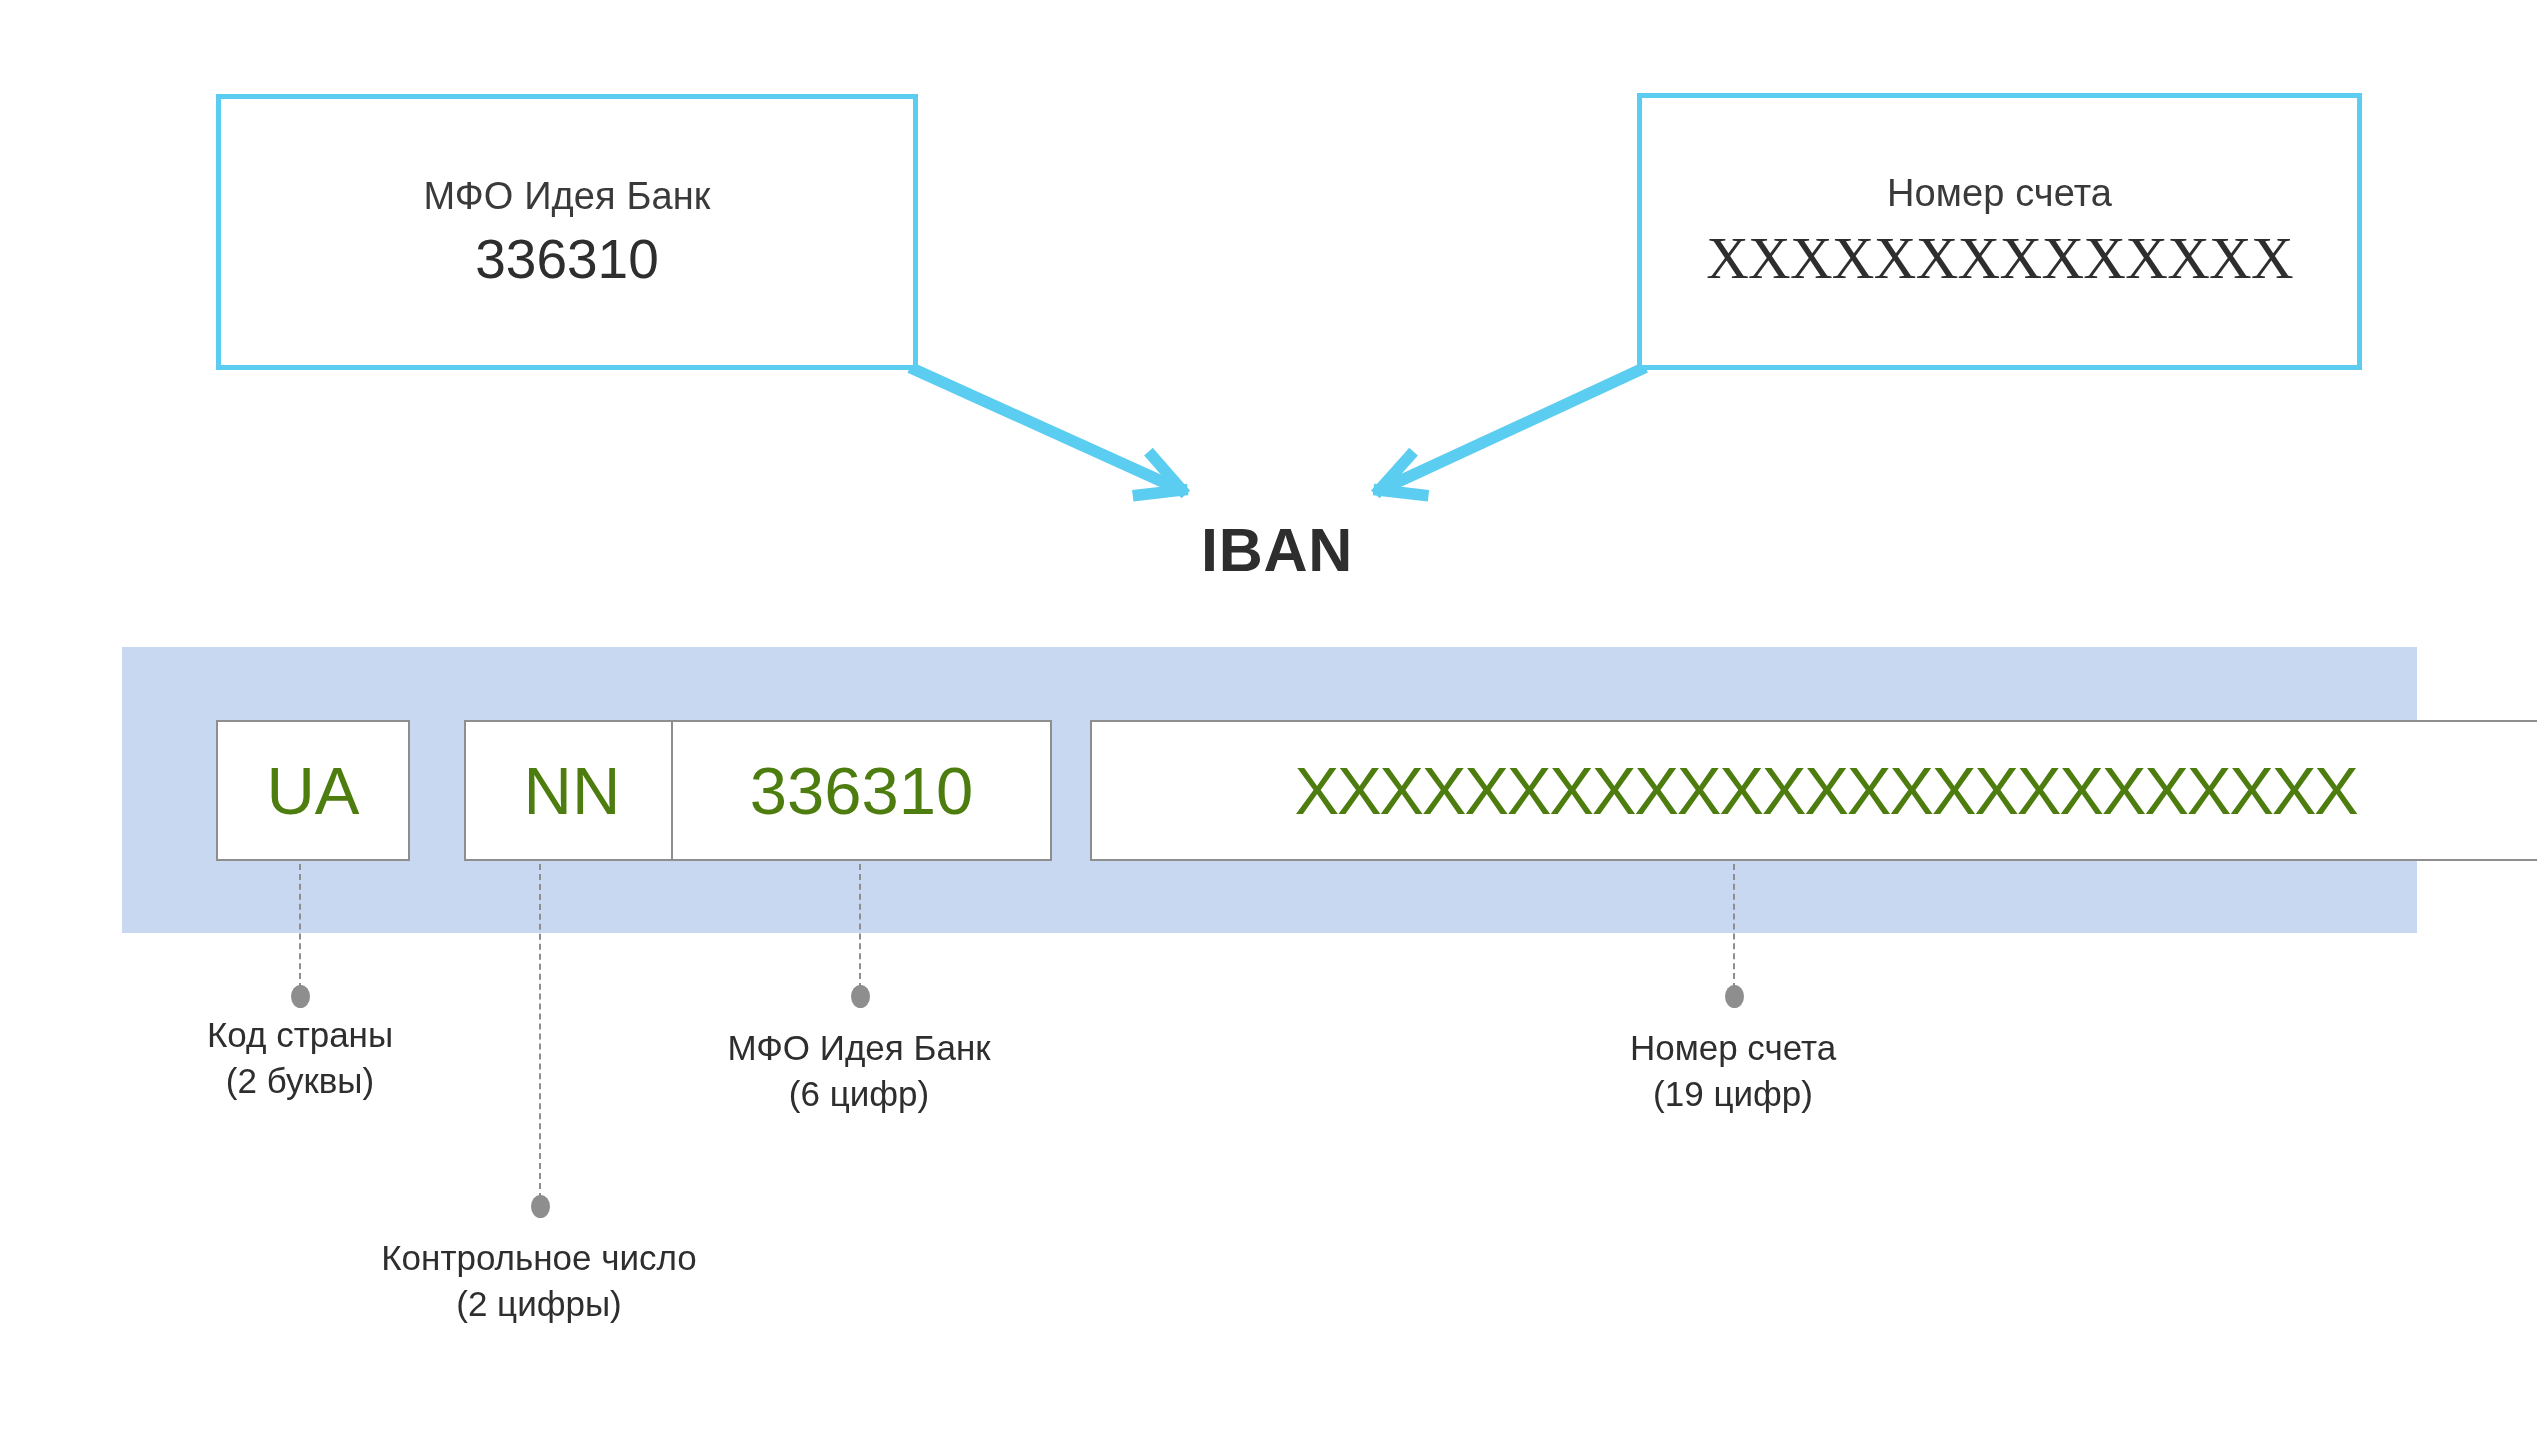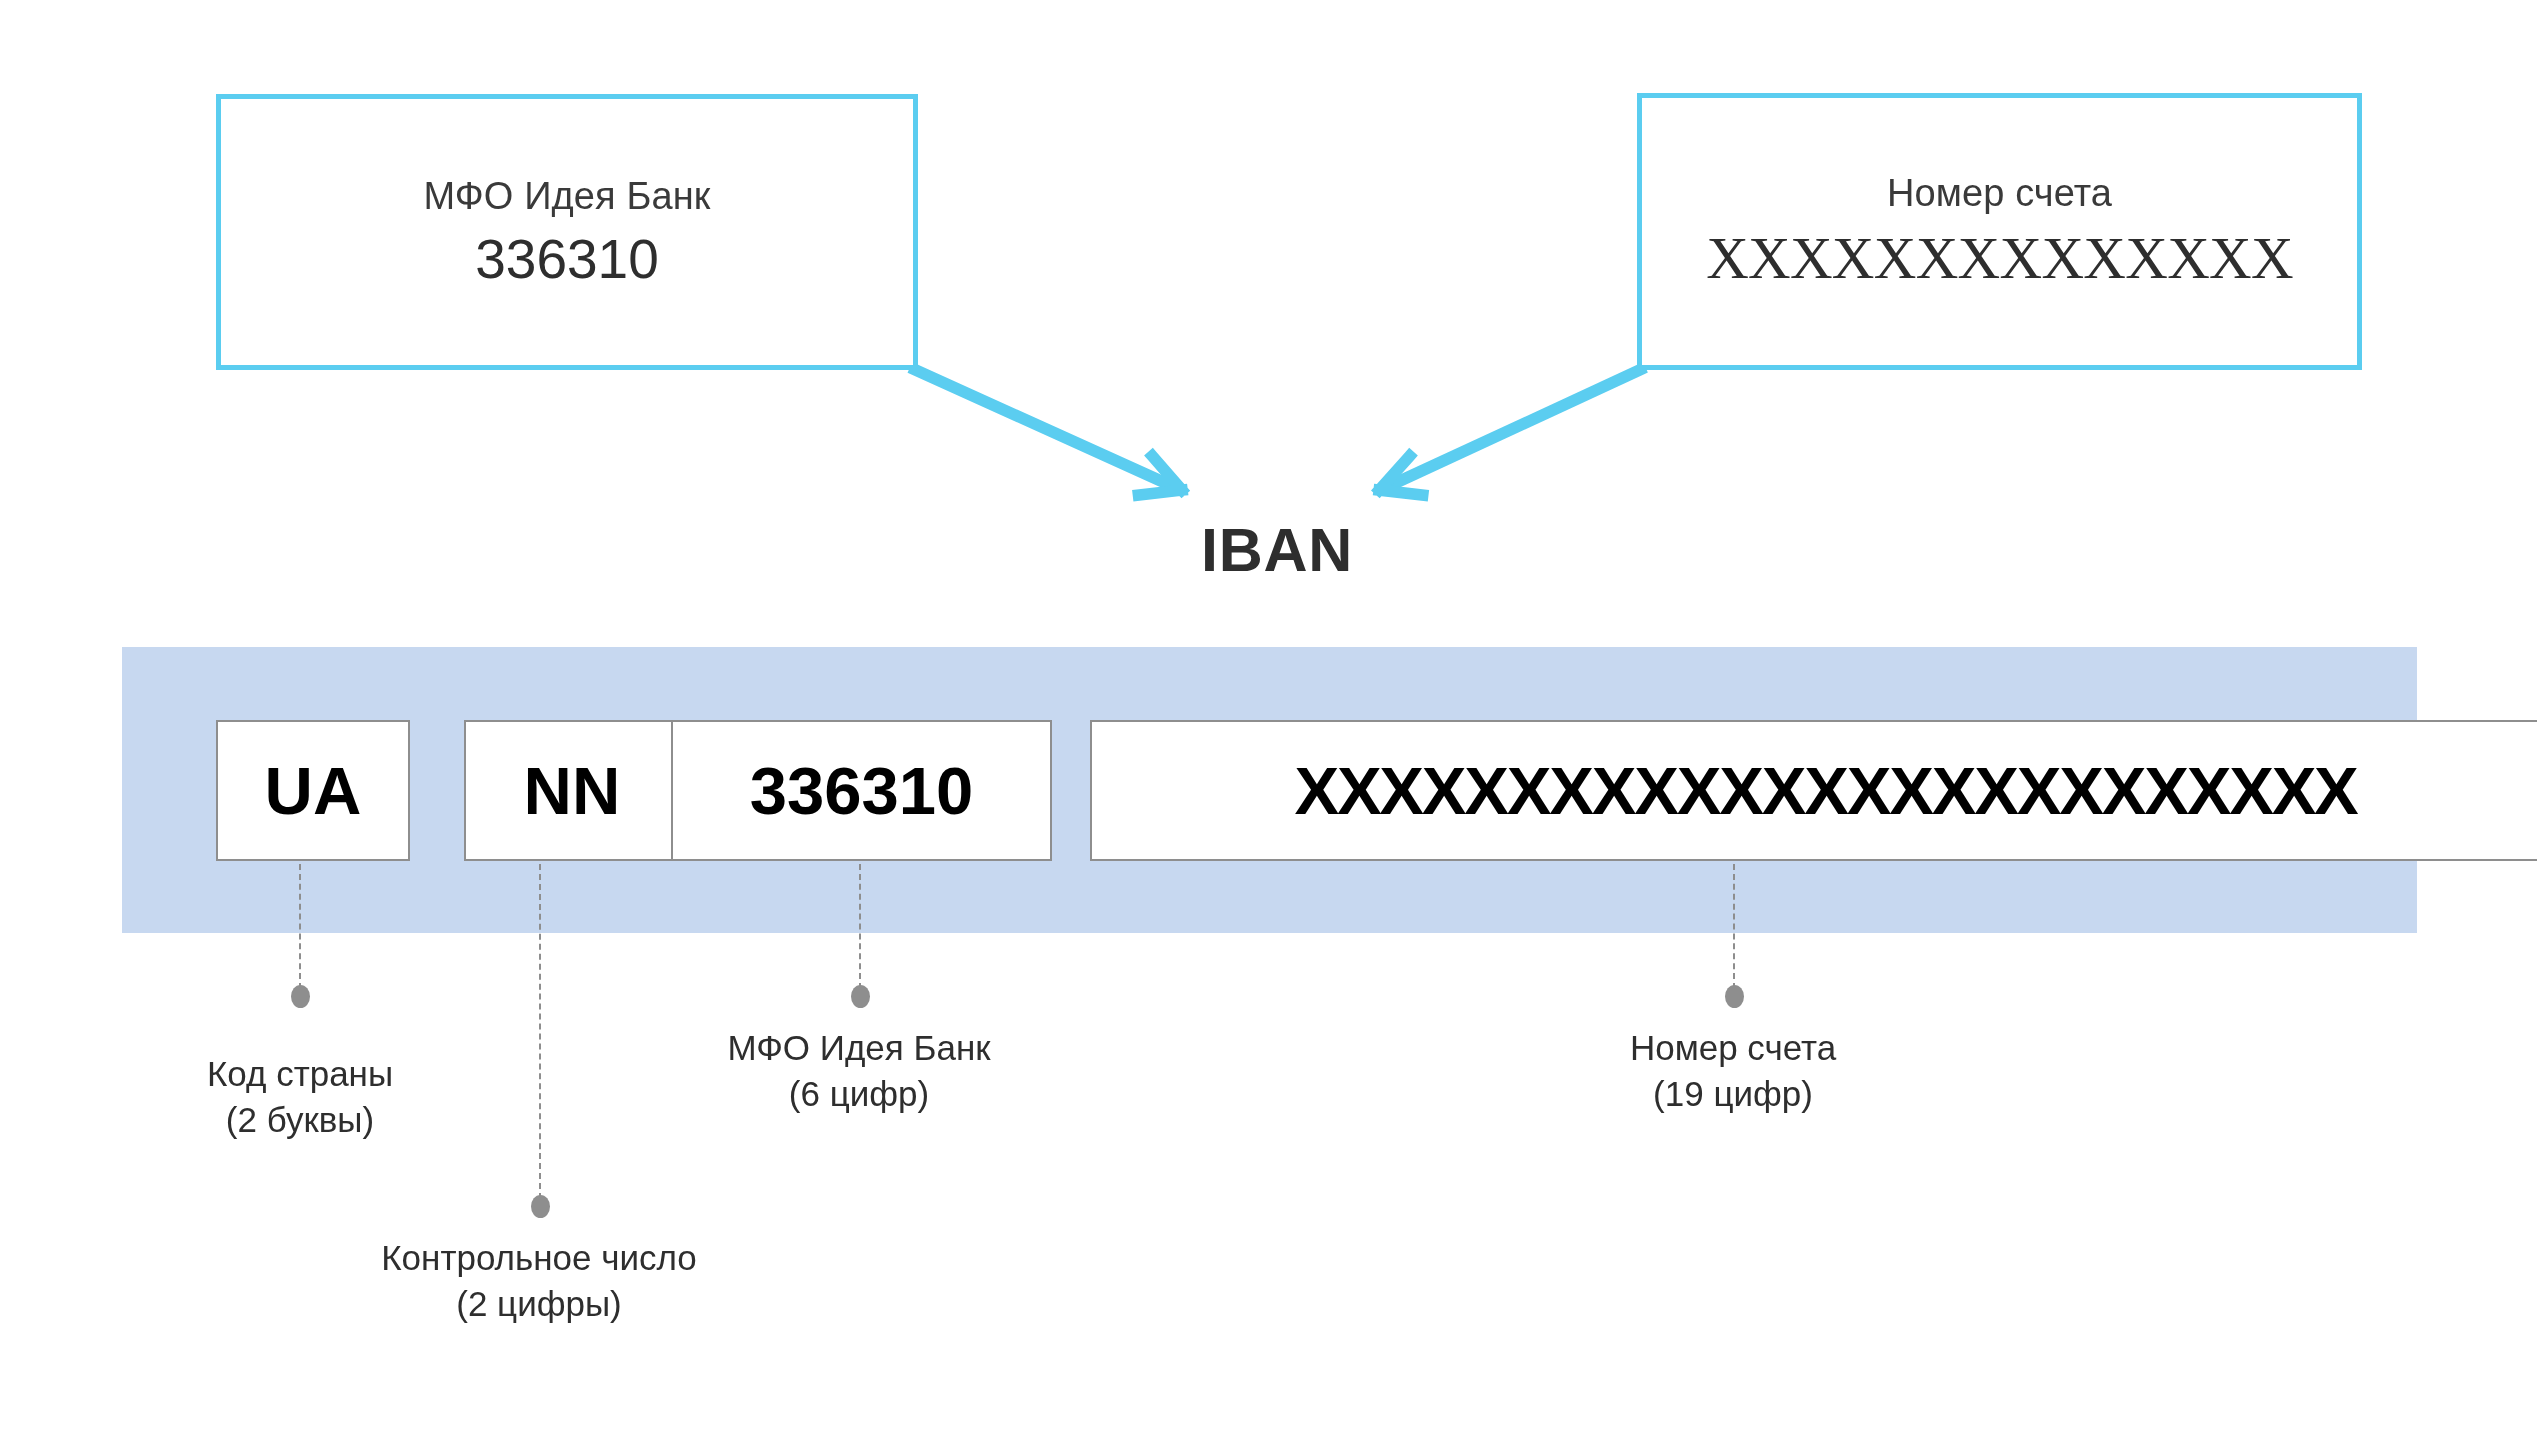--- a/index.html
+++ b/index.html
@@ -99,23 +99,23 @@
     border: 2.9px solid #8e8e8e;
     display: flex;
     align-items: center;
     justify-content: center;
     top: 720px;
     height: 141px;
     z-index: 2;
     overflow: hidden;
   }
   .segment-text {
-    color: #000000;
+    color: #4d7c0f;
     font-size: 67px;
-    font-weight: 700;
+    font-weight: 400;
     line-height: 1;
     white-space: nowrap;
   }
   #seg-country { left: 216px;  width: 194px; }
   #seg-check   { left: 464px;  width: 216px; justify-content: center; }
   #seg-mfo     { left: 671px;  width: 381px; }
   #seg-account { left: 1090px; width: 1471px; }
   #seg-account .segment-text { font-size: 67px; letter-spacing: -2.2px; }
 
   
@@ -197,21 +197,21 @@
   <div class="leader" style="left:299px; top:864px; height:125px;"></div>
   <div class="leader" style="left:539px; top:864px; height:335px;"></div>
   <div class="leader" style="left:859px; top:864px; height:125px;"></div>
   <div class="leader" style="left:1733px; top:864px; height:125px;"></div>
 
   <div class="leader-dot" style="left:291px; top:985px;"></div>
   <div class="leader-dot" style="left:531px; top:1195px;"></div>
   <div class="leader-dot" style="left:851px; top:985px;"></div>
   <div class="leader-dot" style="left:1725px; top:985px;"></div>
 
-  <div class="caption" style="left:0px; top:1051px; width:600px;">
+  <div class="caption" style="left:0px; top:1012px; width:600px;">
     <span>Код страны</span>
     <span class="cap-line2">(2 буквы)</span>
   </div>
 
   <div class="caption" style="left:104px; top:1235px; width:870px;">
     <span>Контрольное число</span>
     <span class="cap-line2">(2 цифры)</span>
   </div>
 
   <div class="caption" style="left:424px; top:1025px; width:870px;">

